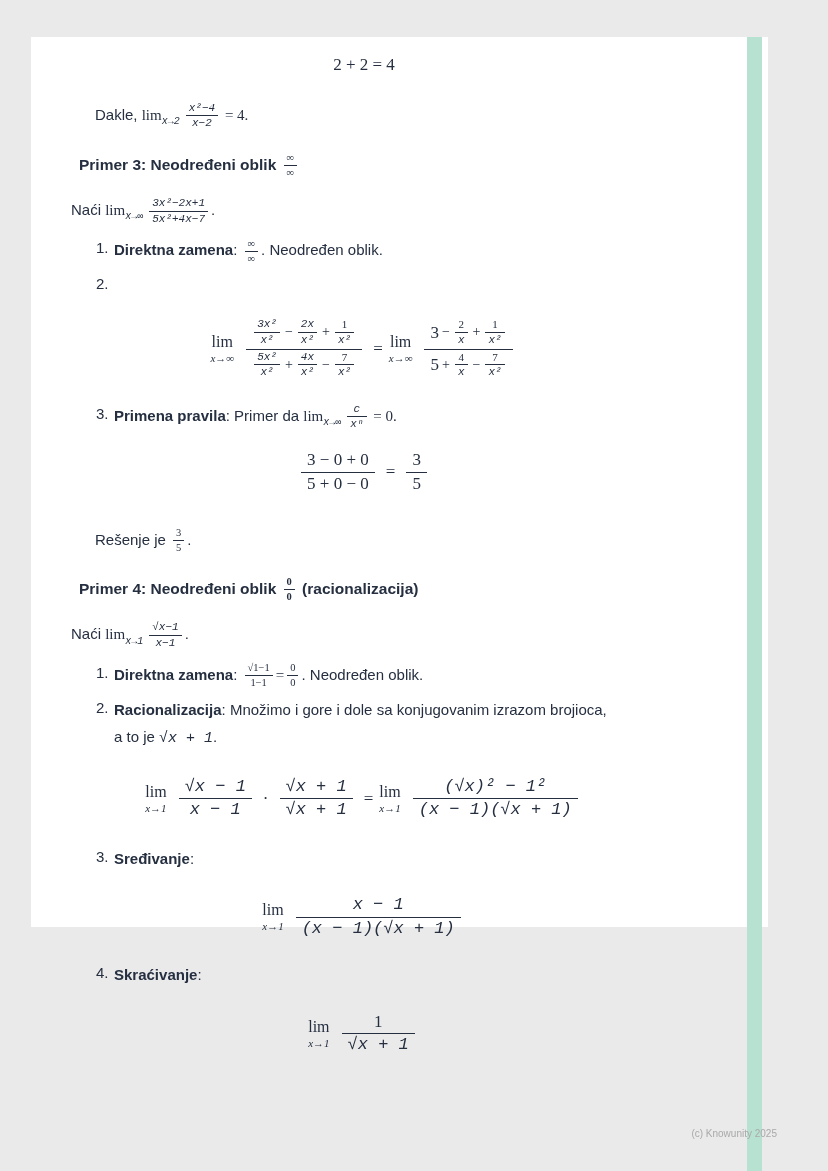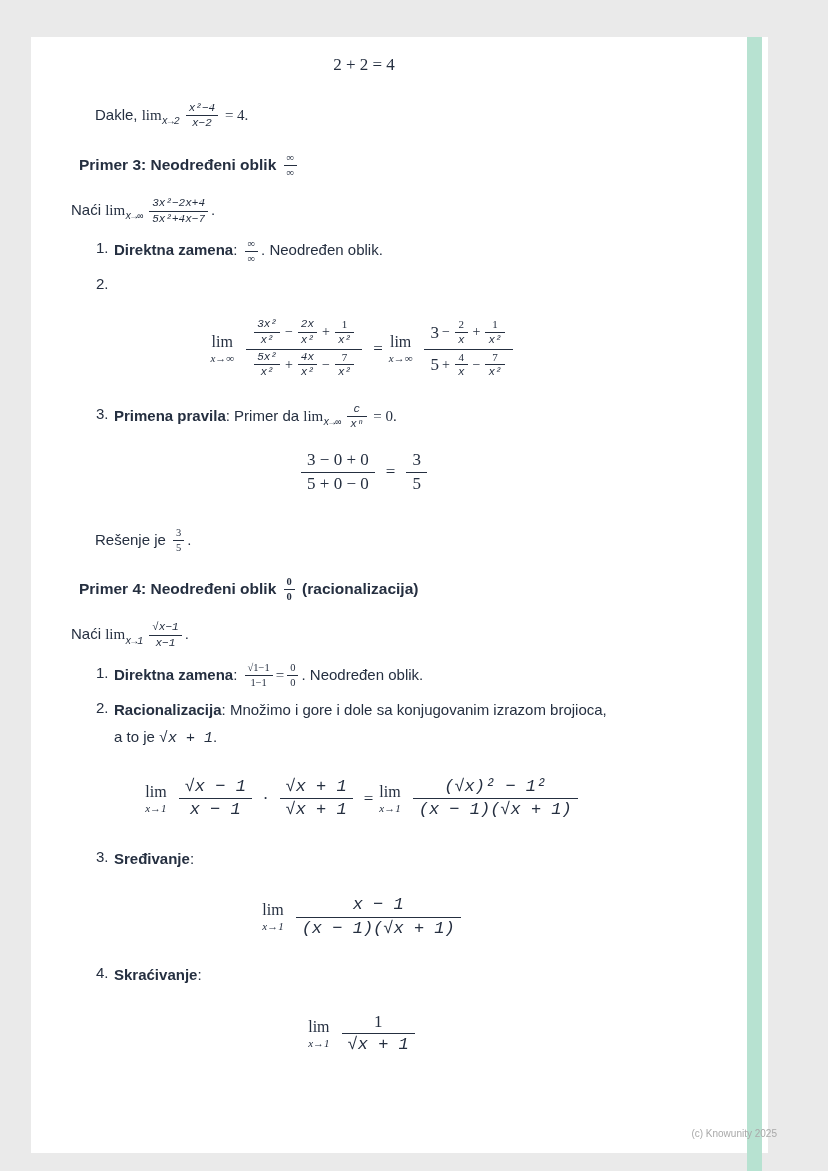--- a/index.html
+++ b/index.html
@@ -7,21 +7,21 @@
   body {
     width: 828px; height: 1171px;
     background: #eaeaea;
     position: relative;
     font-family: "Liberation Sans", "DejaVu Sans", sans-serif;
     color: #252f40;
     overflow: hidden;
   }
   .page {
     position: absolute; left: 31px; top: 37px;
-    width: 737px; height: 1116px;
+    width: 737px; height: 890px;
     background: #ffffff;
   }
   .stripe {
     position: absolute; left: 747px; top: 37px;
     width: 15px; height: 1134px;
     background: #b7e2d1;
   }
   .content {
     position: absolute; left: 40px; top: 0;
     width: 656px;
@@ -90,21 +90,21 @@
 
     <p class="para ind" id="b-dakle">
       <span>Dakle, </span><span class="mr">lim</span><sub class="m subi">x→2</sub><span class="frac inline"><span class="fnum m">x²−4</span><span class="fden m">x−2</span></span><span class="mr"> = 4.</span>
     </p>
 
     <h3 class="heading" id="b-h3">
       <span>Primer 3: Neodređeni oblik </span><span class="frac tiny"><span class="fnum mr">∞</span><span class="fden mr">∞</span></span>
     </h3>
 
     <p class="para" id="b-naci3">
-      <span>Naći </span><span class="mr">lim</span><sub class="m subi">x→∞</sub><span class="frac inline"><span class="fnum m">3x²−2x+4</span><span class="fden m">5x²+4x−7</span></span><span>.</span>
+      <span>Naći </span><span class="mr">lim</span><sub class="m subi">x→∞</sub><span class="frac inline"><span class="fnum m">3x²−2x+1</span><span class="fden m">5x²+4x−7</span></span><span>.</span>
     </p>
 
     <div class="li" id="b-s1">
       <span class="num">1.</span>
       <span class="body">
         <b>Direktna zamena</b><span>: </span><span class="frac tiny"><span class="fnum mr">∞</span><span class="fden mr">∞</span></span><span>. Neodređen oblik.</span>
       </span>
     </div>
 
     <div class="li" id="b-s2">

